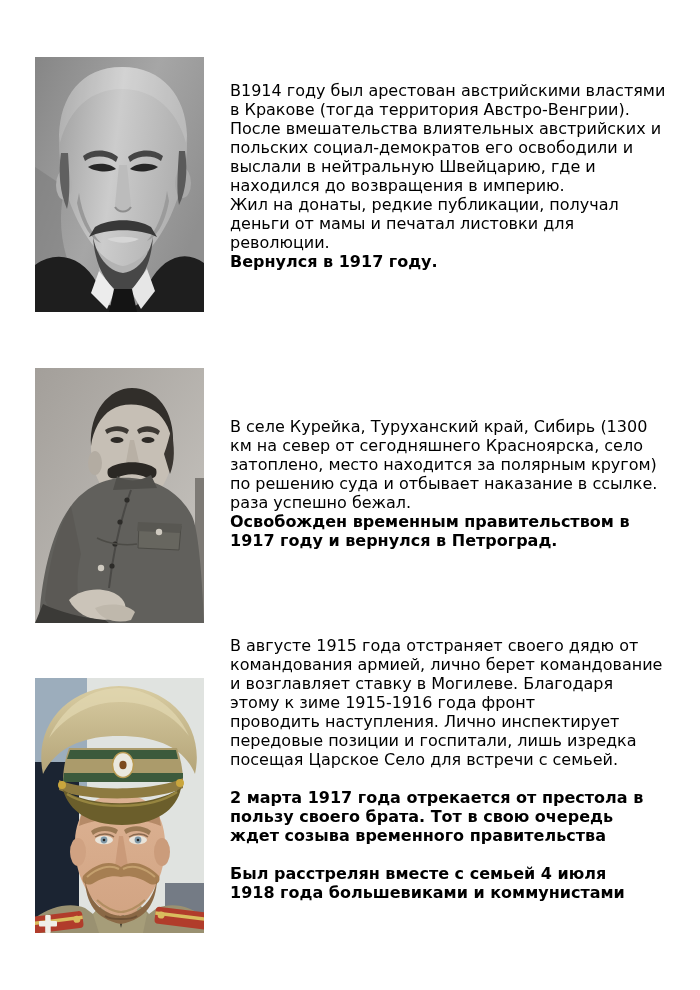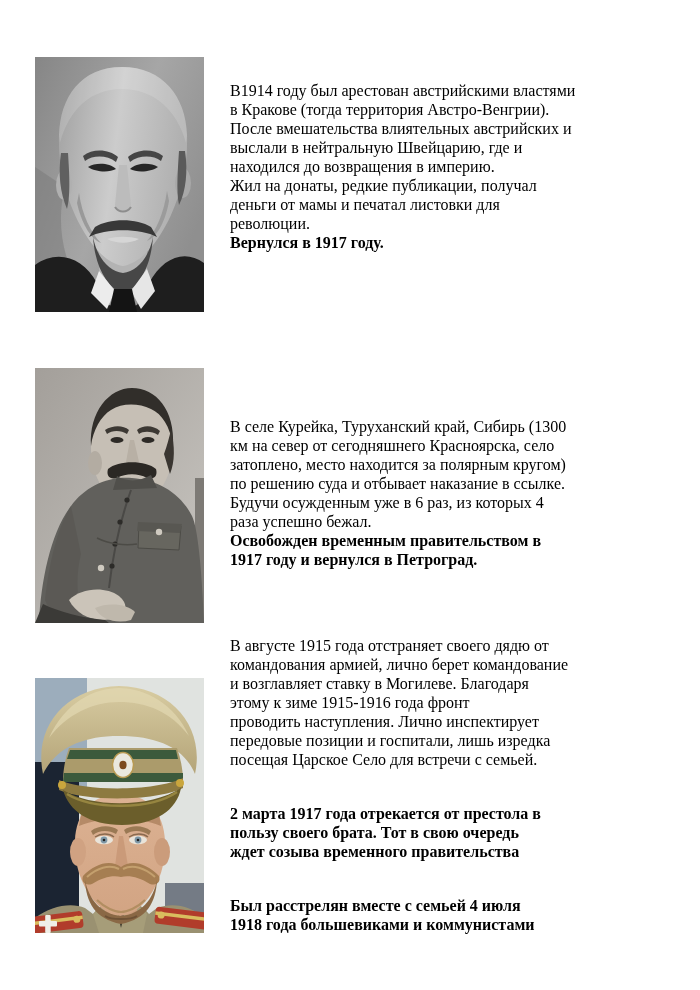--- a/index.html
+++ b/index.html
@@ -7,23 +7,23 @@
         font-family:"DejaVu Sans","Liberation Sans",sans-serif;color:#000;overflow:hidden;}
   .portrait{position:absolute;left:35px;width:169px;height:255px;}
   .portrait svg{display:block;width:100%;height:100%;}
   #p1{top:57px}
   #p2{top:368px}
   #p3{top:678px}
   .textblock{position:absolute;left:230px;width:444px;font-size:16px;line-height:19px;}
   #t1{top:81px}
   #t2{top:417px}
   #t3{top:636px}
-  .line{height:19px;white-space:nowrap;font-family:Liberation Serif, serif;}
+  .line{height:19px;white-space:nowrap;}
   .b{font-weight:bold;}
-  .gap{margin-top:35px;}
+  .gap{margin-top:19px;}
 </style>
 </head>
 <body>
 
 <div class="page">
 
   <div class="portrait" id="p1">
     <svg viewBox="0 0 169 255" xmlns="http://www.w3.org/2000/svg">
       <defs>
         <linearGradient id="lg-bg" x1="0" y1="0" x2="1" y2="0.6">
@@ -62,20 +62,21 @@
       <path d="M112,212 L96,234 L106,252 L120,234 Z" fill="#e6e6e6"></path>
       <path d="M79,232 L97,232 L102,255 L74,255 Z" fill="#141414"></path>
     </svg>
   </div>
 
   <div class="textblock" id="t1">
     <div class="group">
       <div class="line">В1914 году был арестован австрийскими властями</div>
       <div class="line">в Кракове (тогда территория Австро-Венгрии).</div>
       <div class="line">После вмешательства влиятельных австрийских и</div>
+      <div class="line">польских социал-демократов его освободили и</div>
       <div class="line">выслали в нейтральную Швейцарию, где и</div>
       <div class="line">находился до возвращения в империю.</div>
       <div class="line">Жил на донаты, редкие публикации, получал</div>
       <div class="line">деньги от мамы и печатал листовки для</div>
       <div class="line">революции.</div>
     </div>
     <div class="group">
       <div class="line b">Вернулся в 1917 году.</div>
     </div>
   </div>
@@ -120,21 +121,20 @@
       <path d="M0,255 L8,236 C24,244 48,250 70,252 L74,255 Z" fill="#3b3a37"></path>
     </svg>
   </div>
 
   <div class="textblock" id="t2">
     <div class="group">
       <div class="line">В селе Курейка, Туруханский край, Сибирь (1300</div>
       <div class="line">км на север от сегодняшнего Красноярска, село</div>
       <div class="line">затоплено, место находится за полярным кругом)</div>
       <div class="line">по решению суда и отбывает наказание в ссылке.</div>
-      <div class="line">Будучи осужденным уже в 6 раз, из которых 4</div>
       <div class="line">раза успешно бежал.</div>
     </div>
     <div class="group">
       <div class="line b">Освобожден временным правительством в</div>
       <div class="line b">1917 году и вернулся в Петроград.</div>
     </div>
   </div>
 
   <div class="portrait" id="p3">
     <svg viewBox="0 0 169 255" xmlns="http://www.w3.org/2000/svg">

